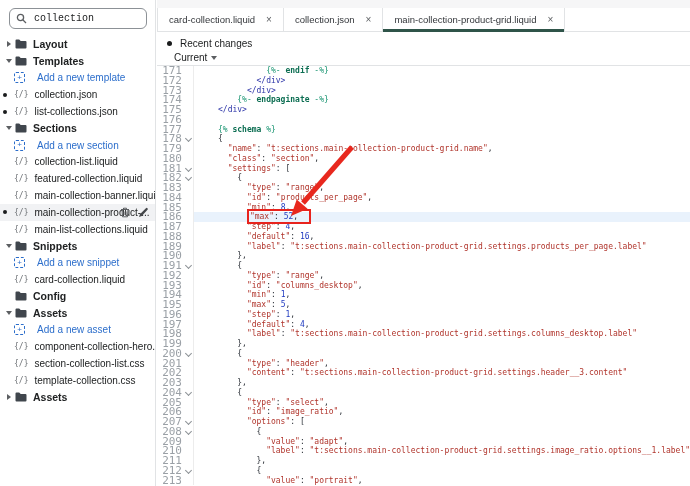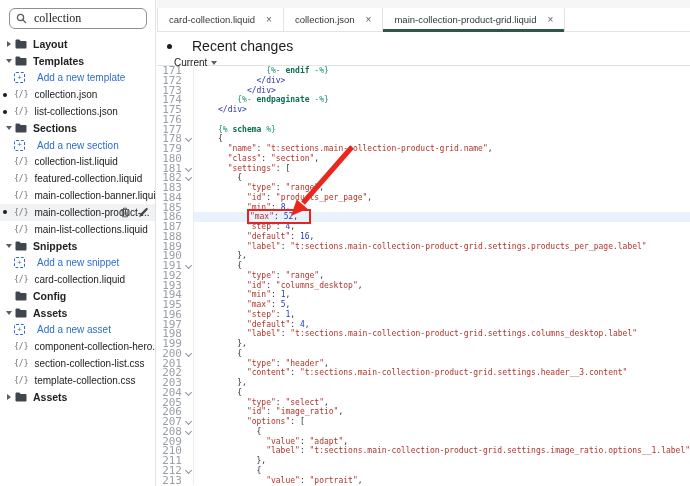--- a/index.html
+++ b/index.html
@@ -3,22 +3,22 @@
 <meta charset="utf-8">
 <style>
   html,body{margin:0;padding:0;background:#fff;}
   .app{position:relative;width:690px;height:486px;background:#fff;overflow:hidden;
        font-family:"Liberation Sans",sans-serif;color:#202223;}
   
   .sidebar{position:absolute;left:0;top:0;width:156px;height:486px;background:#fff;
            border-right:1px solid #e1e3e5;box-sizing:border-box;padding-top:8px;overflow:hidden;}
   .searchbox{margin:0 8px 7px 9px;height:19px;border:1px solid #8c9196;border-radius:6px;
              display:flex;align-items:center;padding:0 6px;gap:5px;background:#fff;}
-  .searchbox input{border:none;outline:none;flex:1;font-family:Liberation Serif, serif;
-                   font-size:12px;color:#202223;background:transparent;min-width:0;}
+  .searchbox input{border:none;outline:none;flex:1;font-family:Liberation Mono, monospace;
+                   font-size:10px;color:#202223;background:transparent;min-width:0;}
   .filelist{display:flex;flex-direction:column;justify-content:center;}
   .row{position:relative;height:16.8px;display:flex;align-items:center;white-space:nowrap;
        overflow:hidden;font-size:10px;cursor:pointer;}
   .row.selected{background:#f1f2f4;}
   .row .bullet{position:absolute;left:3px;top:50%;margin-top:-2px;width:4px;height:4px;
                border-radius:50%;background:#1a1c1d;}
   .row.folder{padding-left:5px;font-weight:bold;font-size:10.5px;}
   .row.folder .lab{margin-left:6px;}
   .caret{width:8px;flex:none;display:flex;justify-content:center;margin-right:2px;}
   .caret i{display:block;width:0;height:0;}
@@ -36,21 +36,21 @@
   .topstrip{position:absolute;left:157px;top:0;width:533px;height:8px;background:#f6f6f7;}
   .tabbar{position:absolute;left:157px;top:8px;width:533px;height:24px;display:flex;
           border-bottom:1px solid #e1e3e5;box-sizing:border-box;background:#fff;}
   .tab{position:relative;display:flex;align-items:center;gap:11px;padding:0 11px;font-size:9.5px;
        color:#33363a;border-right:1px solid #e1e3e5;cursor:pointer;background:#fff;}
   .tab:first-child{border-left:1px solid #e1e3e5;}
   .tab .x{color:#5c5f62;font-size:10px;line-height:1;}
   .tab.active::after{content:"";position:absolute;left:0;right:0;bottom:-1px;height:3px;background:#2f5449;}
   .recentbar{position:absolute;left:157px;top:32px;width:533px;height:34px;border-bottom:1px solid #e1e3e5;
              box-sizing:border-box;background:#fff;}
-  .recentrow{display:flex;align-items:center;gap:20px;padding:6px 0 0 10px;font-size:14px;color:#1a1c1d;}
+  .recentrow{display:flex;align-items:center;gap:8px;padding:6px 0 0 10px;font-size:10px;color:#1a1c1d;}
   .recdot{width:5px;height:5px;border-radius:50%;background:#1a1c1d;}
   .currentrow{display:flex;align-items:center;gap:4px;padding:3px 0 0 17px;font-size:10px;color:#202223;cursor:pointer;}
   .currentrow .dcaret{width:0;height:0;border-top:4px solid #5c5f62;border-left:3.5px solid transparent;border-right:3.5px solid transparent;margin-top:1px;}
   
   .code{position:absolute;left:157px;top:66px;width:533px;height:420px;overflow:hidden;
         font-family:"DejaVu Sans Mono",monospace;font-size:8px;line-height:9.75px;background:#fff;}
   .cline{display:flex;height:9.75px;}
   .gut{width:25px;flex:none;text-align:right;color:#9aa0a6;font-size:11px;padding-right:2px;}
   .foldcol{width:9px;flex:none;display:flex;justify-content:center;}
   .foldcol i{display:block;width:4px;height:4px;border-right:1px solid #8c9196;border-bottom:1px solid #8c9196;

